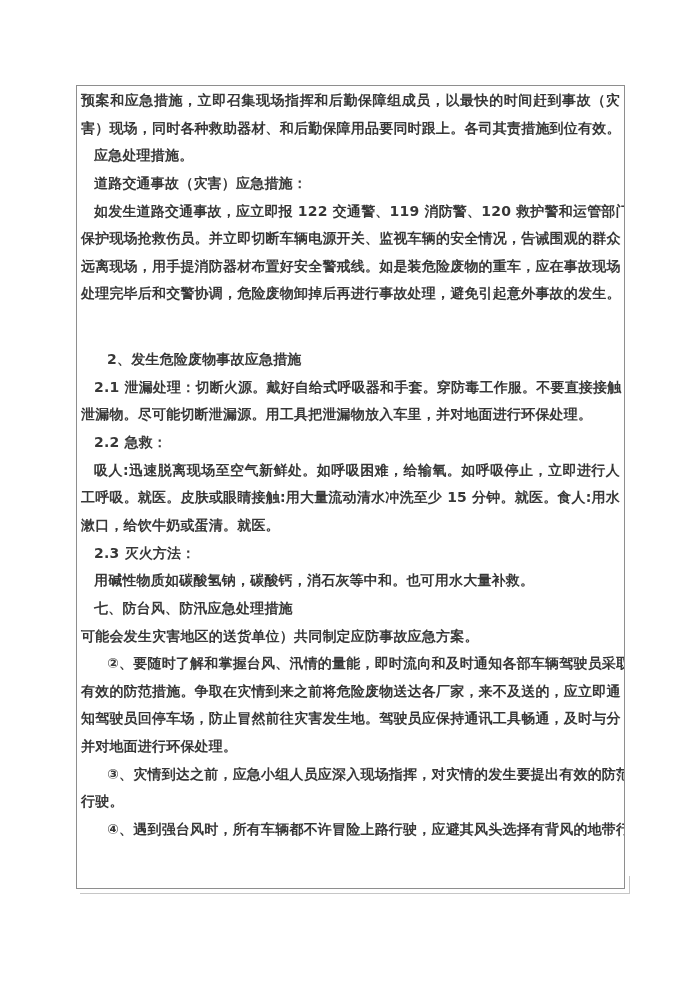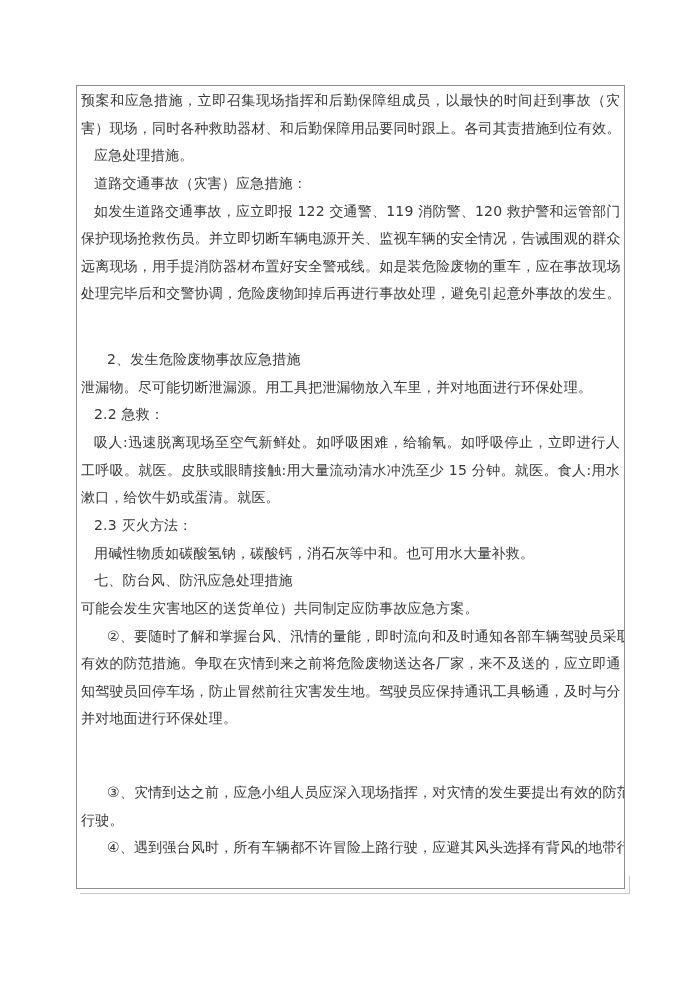--- a/index.html
+++ b/index.html
@@ -12,20 +12,21 @@
   html, body {
     width: 700px; height: 989px;
     background: var(--background);
     font-family: "DejaVu Sans", "Liberation Sans", sans-serif;
     overflow: hidden;
   }
   .page {
     position: relative;
     width: 700px; height: 989px;
     background: var(--background);
+    font-weight: bold;
   }
   .cell {
     position: absolute;
     left: 76px; top: 85px;
     width: 549px; height: 804px;
     border: 1px solid var(--border);
     background: var(--background);
     overflow: hidden;
   }
   .text-area {
@@ -69,33 +70,34 @@
     <div class="text-area" id="text-area">
         <div class="line fill">预案和应急措施，立即召集现场指挥和后勤保障组成员，以最快的时间赶到事故（灾</div>
         <div class="line">害）现场，同时各种救助器材、和后勤保障用品要同时跟上。各司其责措施到位有效。</div>
         <div class="line" style="text-indent: 13px;">应急处理措施。</div>
         <div class="line" style="text-indent: 13px;">道路交通事故（灾害）应急措施：</div>
         <div class="line fill" style="text-indent: 13px;">如发生道路交通事故，应立即报 122 交通警、119 消防警、120 救护警和运管部门，</div>
         <div class="line fill">保护现场抢救伤员。并立即切断车辆电源开关、监视车辆的安全情况，告诫围观的群众</div>
         <div class="line fill">远离现场，用手提消防器材布置好安全警戒线。如是装危险废物的重车，应在事故现场</div>
         <div class="line">处理完毕后和交警协调，危险废物卸掉后再进行事故处理，避免引起意外事故的发生。</div>
         <div class="line" style="text-indent: 26px; margin-top: 38px;">2、发生危险废物事故应急措施</div>
+        <div class="line fill" style="text-indent: 13px;">2.1 泄漏处理：切断火源。戴好自给式呼吸器和手套。穿防毒工作服。不要直接接触</div>
         <div class="line">泄漏物。尽可能切断泄漏源。用工具把泄漏物放入车里，并对地面进行环保处理。</div>
         <div class="line" style="text-indent: 13px;">2.2 急救：</div>
         <div class="line fill" style="text-indent: 13px;">吸人:迅速脱离现场至空气新鲜处。如呼吸困难，给输氧。如呼吸停止，立即进行人</div>
         <div class="line fill">工呼吸。就医。皮肤或眼睛接触:用大量流动清水冲洗至少 15 分钟。就医。食人:用水</div>
         <div class="line">漱口，给饮牛奶或蛋清。就医。</div>
         <div class="line" style="text-indent: 13px;">2.3 灭火方法：</div>
         <div class="line" style="text-indent: 13px;">用碱性物质如碳酸氢钠，碳酸钙，消石灰等中和。也可用水大量补救。</div>
         <div class="line" style="text-indent: 13px;">七、防台风、防汛应急处理措施</div>
         <div class="line">可能会发生灾害地区的送货单位）共同制定应防事故应急方案。</div>
         <div class="line fill" style="text-indent: 26px;">②、要随时了解和掌握台风、汛情的量能，即时流向和及时通知各部车辆驾驶员采取</div>
         <div class="line fill">有效的防范措施。争取在灾情到来之前将危险废物送达各厂家，来不及送的，应立即通</div>
         <div class="line fill">知驾驶员回停车场，防止冒然前往灾害发生地。驾驶员应保持通讯工具畅通，及时与分</div>
         <div class="line">并对地面进行环保处理。</div>
-        <div class="line fill" style="text-indent: 26px; margin-top: 46px;">③、灾情到达之前，应急小组人员应深入现场指挥，对灾情的发生要提出有效的防范</div>
+        <div class="line fill" style="text-indent: 26px;">③、灾情到达之前，应急小组人员应深入现场指挥，对灾情的发生要提出有效的防范</div>
         <div class="line">行驶。</div>
         <div class="line" style="text-indent: 26px;">④、遇到强台风时，所有车辆都不许冒险上路行驶，应避其风头选择有背风的地带行</div>
       </div>
   </div>
   <div class="shadow-h"></div>
   <div class="shadow-v"></div>
 </div>
 
 </body></html>

